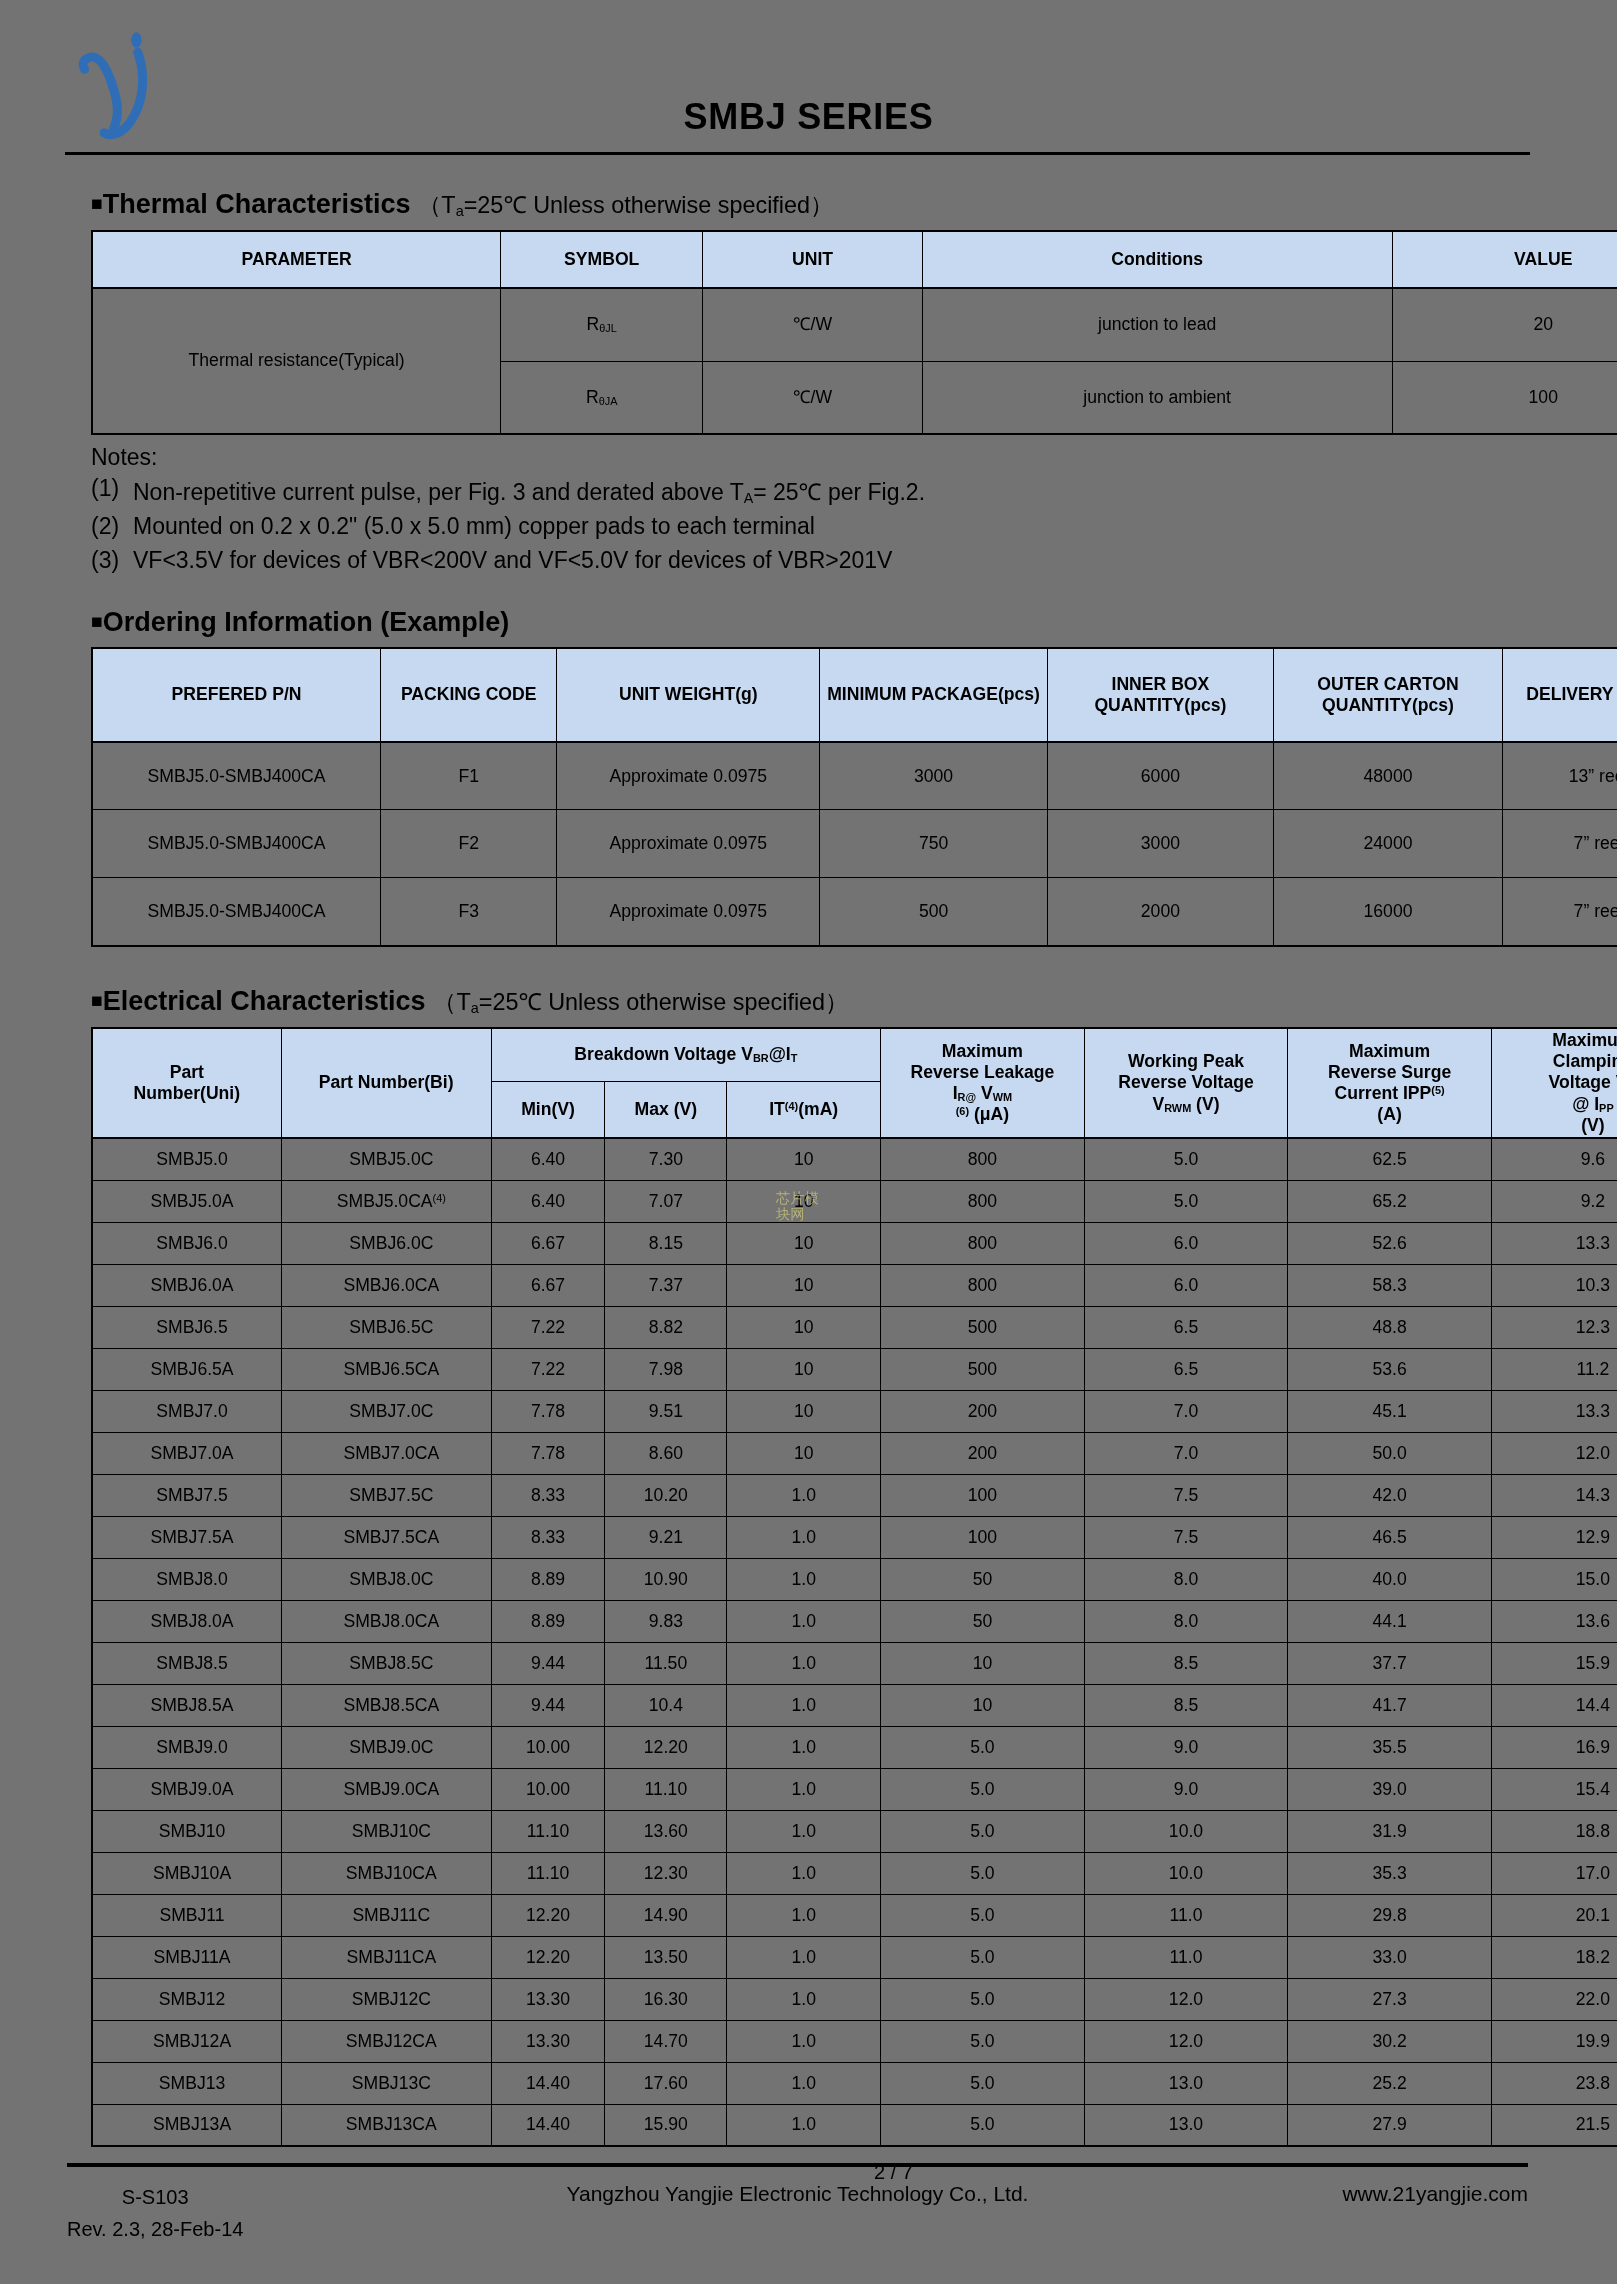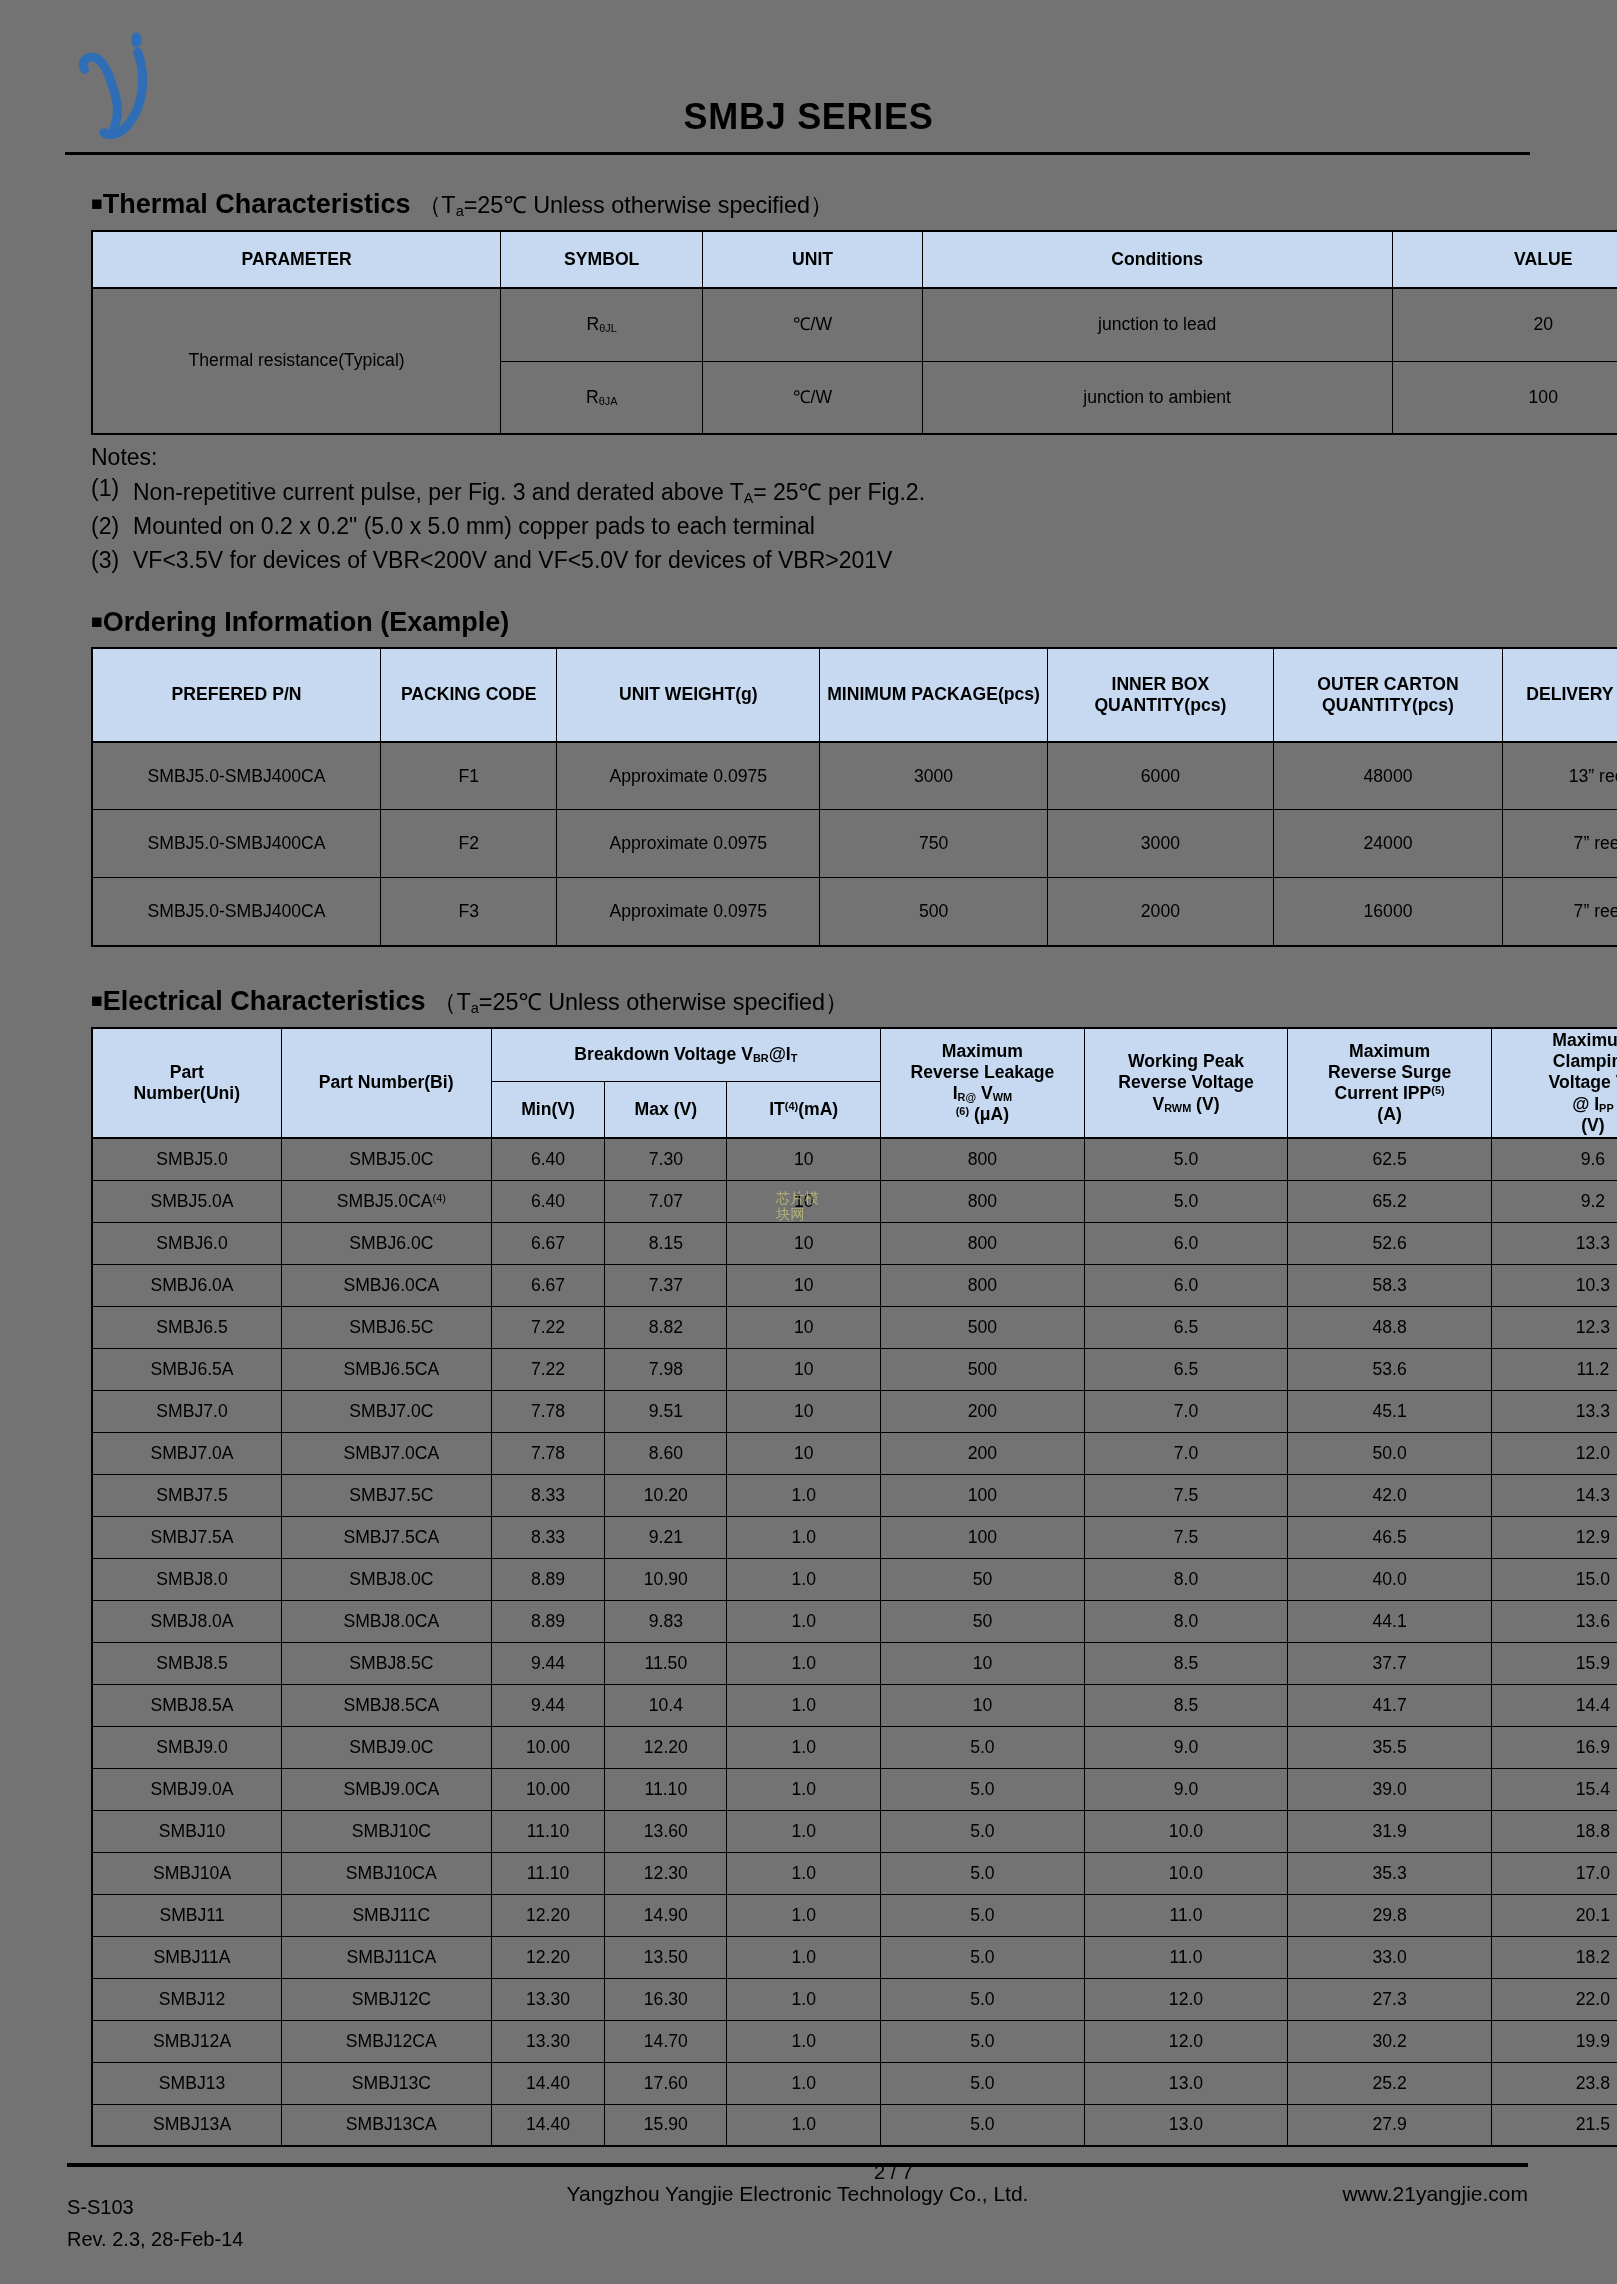--- a/index.html
+++ b/index.html
@@ -45,21 +45,21 @@
   .etable tbody tr { height:42px; }
   .etable tbody td:nth-child(1), .etable tbody td:nth-child(2) { text-align:center; padding-left:14.3px; }
 
   .page-num { text-align:center; font-size:20px; margin-top:14.3px; }
 
   .watermark { position:absolute; left:776px; top:1191px; width:52px; font-size:14.3px;
                color:#ddd97a; opacity:.6; line-height:1.1; pointer-events:none; }
 
   .footer-rule { position:absolute; top:2163px; left:67px; width:1461px; height:3.9px; background:#000; }
   .footer { position:absolute; top:2182px; left:67px; width:1461px; font-size:20px; }
-  .f-left { position:absolute; left:0; top:14px; }
+  .f-left { position:absolute; left:0; top:4px;text-align:center; }
   .f-left div { margin-bottom:9px; }
   .f-center { width:100%; text-align:center; font-size:21px; }
   .f-right { position:absolute; right:0; top:0; font-size:21px; }
 </style>
 </head>
 <body>
 
 <div class="page">
 
   <svg class="logo" viewBox="0 0 140 185">

